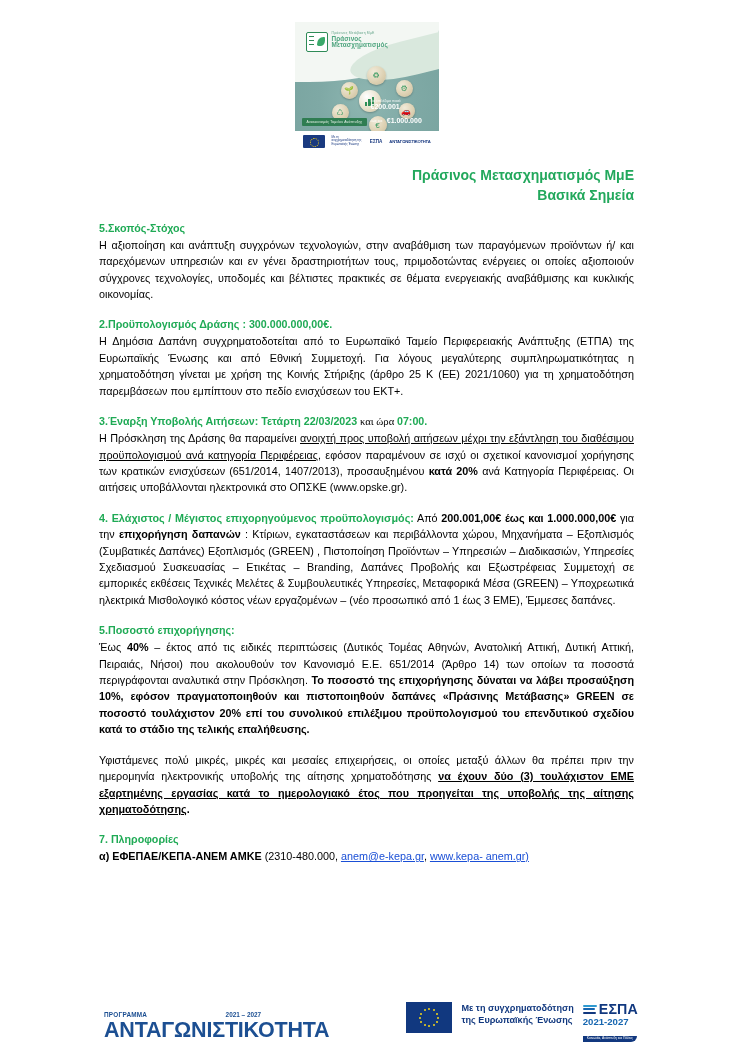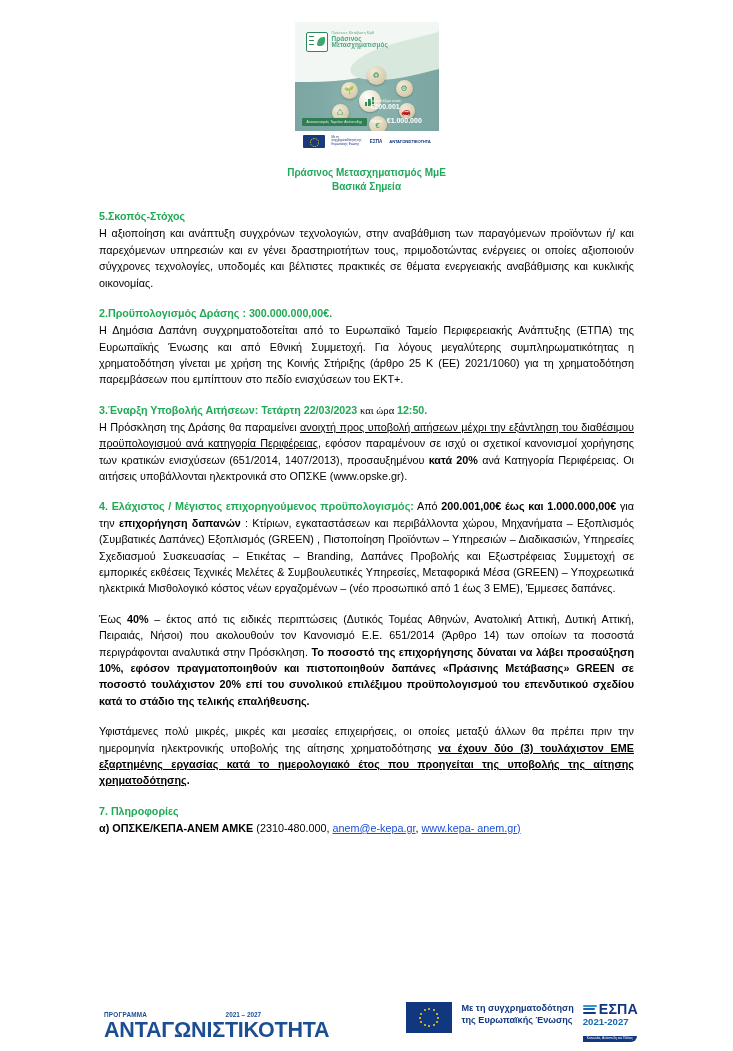--- a/index.html
+++ b/index.html
@@ -179,24 +179,24 @@
     position:absolute; left:50%; top:50%;
     width:7px;height:7px;margin:-3.5px 0 0 -3.5px;
     border:1px dotted #f5d215;border-radius:50%;
   }
   .hf-txt { font-size: 2.9px; color: #1a3a80; line-height: 1.25; flex: 1 1 auto;}
   .hf-espa { font-size: 4.6px; color: #1a3a80; font-weight: 700; flex: 0 0 auto;}
   .hf-ant { font-size: 4.2px; color: #1a3a80; font-weight: 700; flex: 0 0 auto; letter-spacing:-.2px;}
 
   
   .doc-title {
-    text-align: center;
+    text-align: right;
     color: #22a85c;
     font-weight: 700;
-    font-size: 10px;
+    font-size: 14px;
     line-height: 1.42;
     margin-top: 15px;
   }
   .doc-title .l2 { display: block; }
 
   
   .section { margin-top: 14px; }
   .section:first-of-type { margin-top: 17px; }
   h2.sec-head {
     margin: 0 0 1px 0;
@@ -397,39 +397,40 @@
     <h2 class="sec-head">5.Σκοπός-Στόχος</h2>
     <p class="body">Η αξιοποίηση και ανάπτυξη συγχρόνων τεχνολογιών, στην αναβάθμιση των παραγόμενων προϊόντων ή/ και παρεχόμενων υπηρεσιών και εν γένει δραστηριοτήτων τους, πριμοδοτώντας ενέργειες οι οποίες αξιοποιούν σύγχρονες τεχνολογίες, υποδομές και βέλτιστες πρακτικές σε θέματα ενεργειακής αναβάθμισης και κυκλικής οικονομίας.</p>
   </div>
 
   <div class="section">
     <h2 class="sec-head">2.Προϋπολογισμός Δράσης : 300.000.000,00€.</h2>
     <p class="body">Η Δημόσια Δαπάνη συγχρηματοδοτείται από το Ευρωπαϊκό Ταμείο Περιφερειακής Ανάπτυξης (ΕΤΠΑ) της Ευρωπαϊκής Ένωσης και από Εθνική Συμμετοχή. Για λόγους μεγαλύτερης συμπληρωματικότητας η χρηματοδότηση γίνεται με χρήση της Κοινής Στήριξης (άρθρο 25 Κ (ΕΕ) 2021/1060) για τη χρηματοδότηση παρεμβάσεων που εμπίπτουν στο πεδίο ενισχύσεων του ΕΚΤ+.</p>
   </div>
 
   <div class="section">
-    <h2 class="sec-head"><span>3.Έναρξη Υποβολής Αιτήσεων: Τετάρτη 22/03/2023</span><span class="normal"> και ώρα </span><span>12:50.</span></h2>
+    <h2 class="sec-head"><span>3.Έναρξη Υποβολής Αιτήσεων: Τετάρτη 22/03/2023</span><span class="normal"> και ώρα </span><span>07:00.</span></h2>
     <p class="body"><span>Η Πρόσκληση της Δράσης θα παραμείνει </span><span class="u">ανοιχτή προς υποβολή αιτήσεων μέχρι την εξάντληση του διαθέσιμου προϋπολογισμού ανά κατηγορία Περιφέρειας</span><span>, εφόσον παραμένουν σε ισχύ οι σχετικοί κανονισμοί χορήγησης των κρατικών ενισχύσεων (651/2014, 1407/2013), προσαυξημένου </span><b>κατά 20%</b><span> ανά Κατηγορία Περιφέρειας. Οι αιτήσεις υποβάλλονται ηλεκτρονικά στο ΟΠΣΚΕ (www.opske.gr).</span></p>
   </div>
 
   <div class="section">
     <p class="body"><b class="green">4. Ελάχιστος / Μέγιστος επιχορηγούμενος προϋπολογισμός:</b><span> Από </span><b>200.001,00€ έως και 1.000.000,00€</b><span> για την </span><b>επιχορήγηση δαπανών</b><span> : Κτίριων, εγκαταστάσεων και περιβάλλοντα χώρου, Μηχανήματα – Εξοπλισμός (Συμβατικές Δαπάνες) Εξοπλισμός (GREEN) , Πιστοποίηση Προϊόντων – Υπηρεσιών – Διαδικασιών, Υπηρεσίες Σχεδιασμού Συσκευασίας – Ετικέτας – Branding, Δαπάνες Προβολής και Εξωστρέφειας Συμμετοχή σε εμπορικές εκθέσεις Τεχνικές Μελέτες &amp; Συμβουλευτικές Υπηρεσίες, Μεταφορικά Μέσα (GREEN) – Υποχρεωτικά ηλεκτρικά Μισθολογικό κόστος νέων εργαζομένων – (νέο προσωπικό από 1 έως 3 ΕΜΕ), Έμμεσες δαπάνες.</span></p>
   </div>
 
   <div class="section">
+    <h2 class="sec-head">5.Ποσοστό επιχορήγησης:</h2>
     <p class="body"><span>Έως </span><b>40%</b><span> – έκτος από τις ειδικές περιπτώσεις (Δυτικός Τομέας Αθηνών, Ανατολική Αττική, Δυτική Αττική, Πειραιάς, Νήσοι) που ακολουθούν  τον Κανονισμό Ε.Ε. 651/2014 (Άρθρο 14) των οποίων τα ποσοστά περιγράφονται αναλυτικά στην Πρόσκληση. </span><b>Το ποσοστό της επιχορήγησης δύναται να λάβει προσαύξηση 10%, εφόσον πραγματοποιηθούν και πιστοποιηθούν δαπάνες «Πράσινης Μετάβασης» GREEN σε ποσοστό τουλάχιστον 20% επί του συνολικού επιλέξιμου προϋπολογισμού του επενδυτικού σχεδίου κατά το στάδιο της τελικής επαλήθευσης.</b></p>
   </div>
 
   <div class="section">
     <p class="body"><span>Υφιστάμενες πολύ μικρές, μικρές και μεσαίες επιχειρήσεις, οι οποίες μεταξύ άλλων θα πρέπει πριν την ημερομηνία ηλεκτρονικής υποβολής της αίτησης χρηματοδότησης </span><b class="u">να έχουν δύο (3) τουλάχιστον ΕΜΕ εξαρτημένης εργασίας κατά το ημερολογιακό έτος που προηγείται της υποβολής της αίτησης χρηματοδότησης</b><b>.</b></p>
   </div>
 
   <div class="section">
     <h2 class="sec-head">7. Πληροφορίες</h2>
-    <p class="body"><b>α) ΟΠΣΚΕ/ΚΕΠΑ-ΑΝΕΜ ΑΜΚΕ</b><span> (2310-480.000, </span><a class="link" href="#">anem@e-kepa.gr</a><span>, </span><a class="link" href="#">www.kepa- anem.gr)</a></p>
+    <p class="body"><b>α) ΕΦΕΠΑΕ/ΚΕΠΑ-ΑΝΕΜ ΑΜΚΕ</b><span> (2310-480.000, </span><a class="link" href="#">anem@e-kepa.gr</a><span>, </span><a class="link" href="#">www.kepa- anem.gr)</a></p>
   </div>
 
   <div class="footer">
     <div class="ft-left">
       <span class="ft-prog">ΠΡΟΓΡΑΜΜΑ</span>
       <span class="ft-years">2021 – 2027</span>
       <span class="ft-main">ΑΝΤΑΓΩΝΙΣΤΙΚΟΤΗΤΑ</span>
     </div>
 
     <div class="ft-right">

